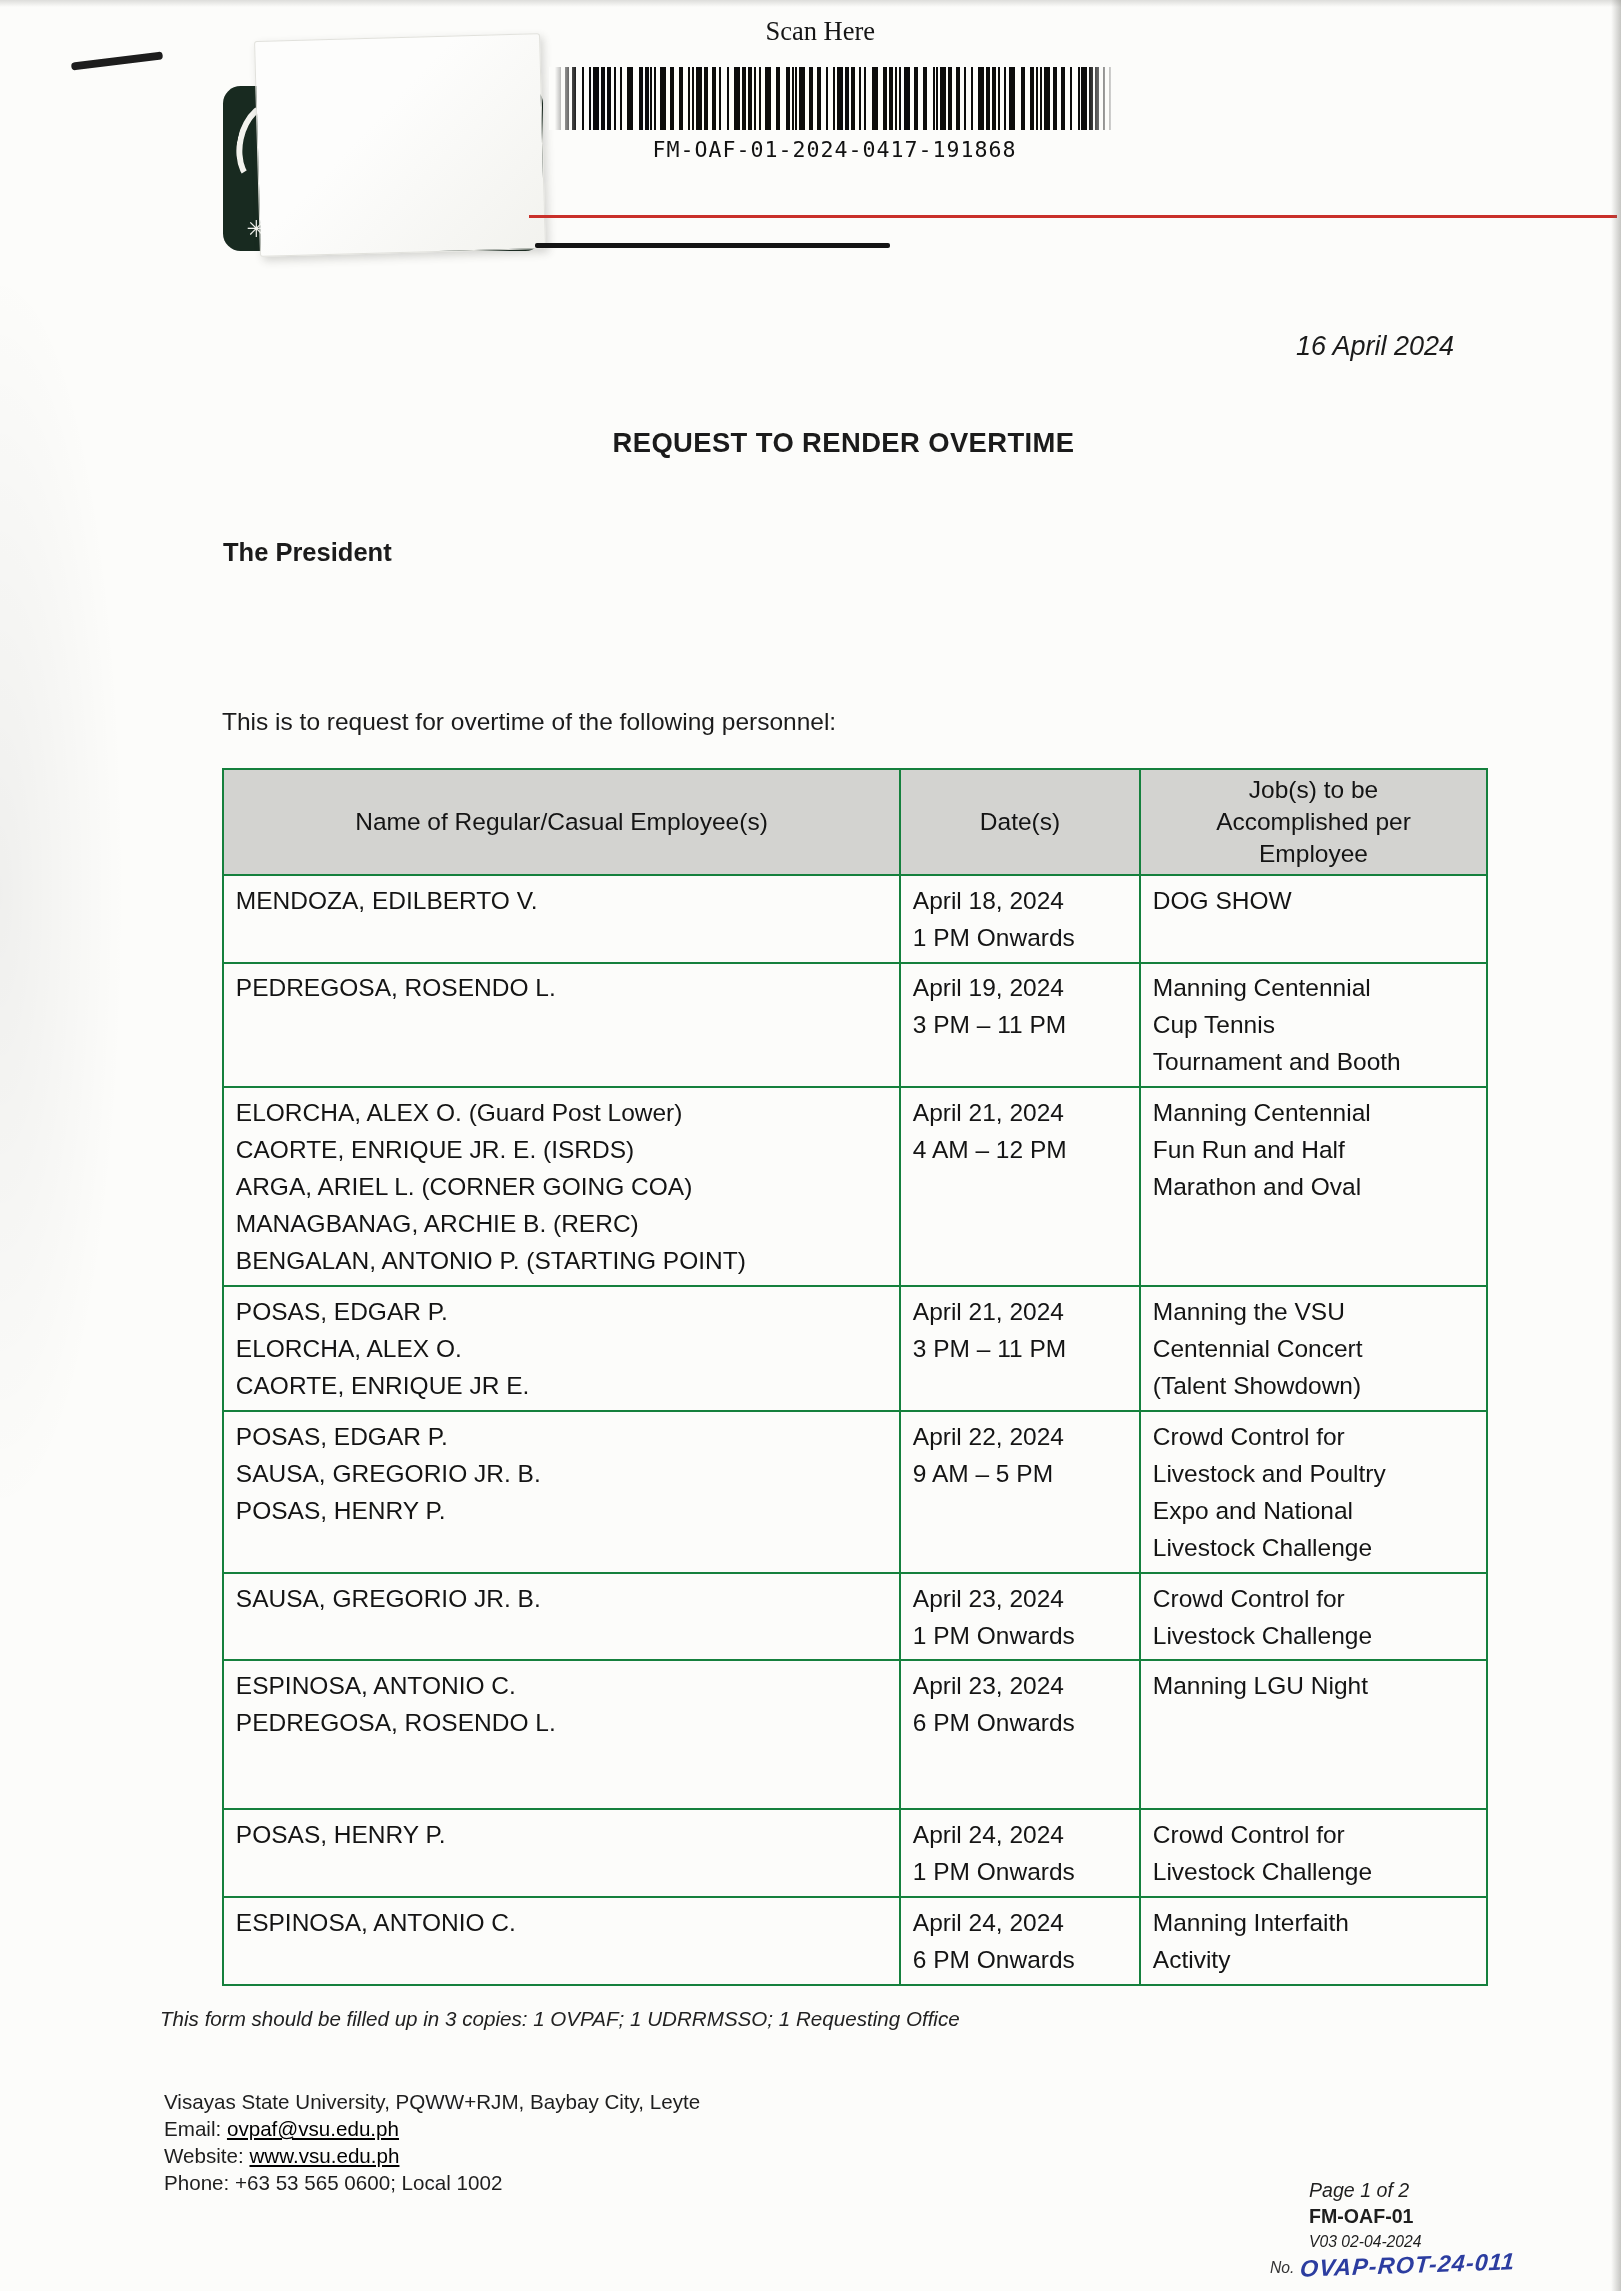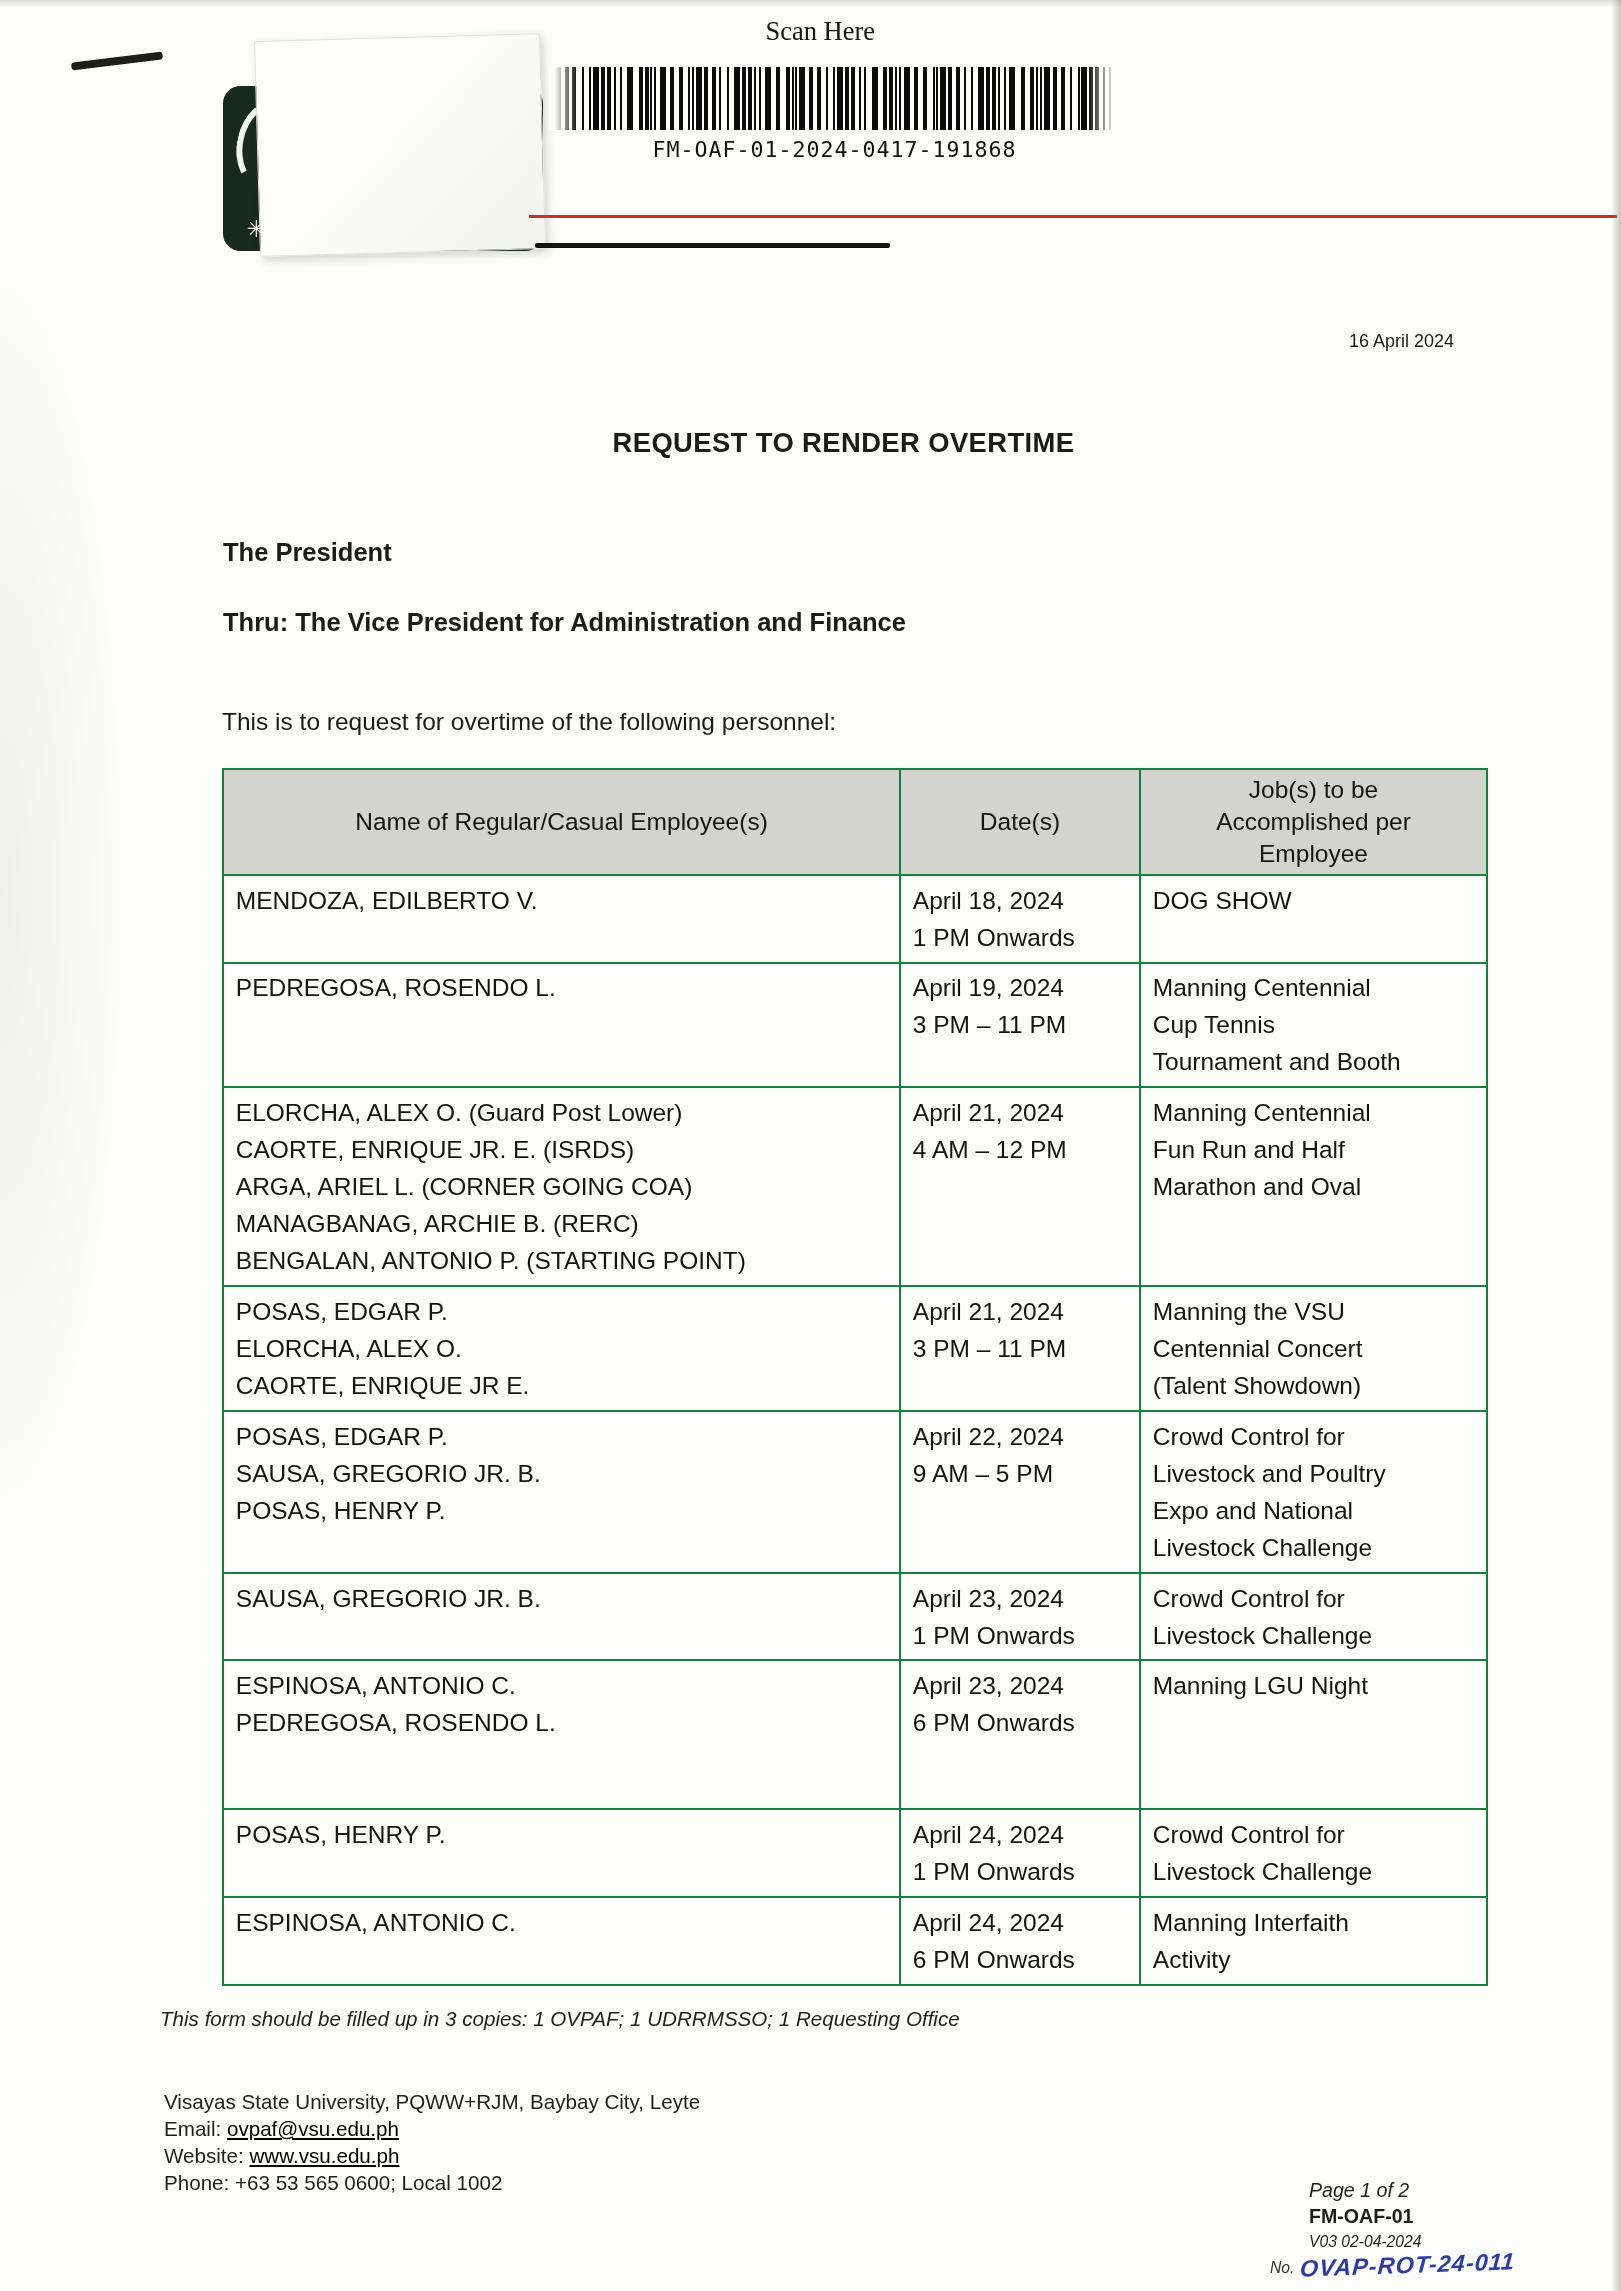--- a/index.html
+++ b/index.html
@@ -38,21 +38,21 @@
     border:6.9px solid transparent; border-left-color:#f3f3ee; border-radius:50%; transform:rotate(12deg); }
   .logo::after { content:"\2733"; position:absolute; left:23.5px; bottom:7.8px; color:#f3f3ee; font-size:23.5px; }
   .paper { position:absolute; left:257px; top:37px; width:286px; height:216px;
     background:linear-gradient(135deg, #fdfdfc 40%, #f2f2ee); border:1px solid #e1e1dc;
     border-radius:2.9px; box-shadow:2.9px 3.9px 8.8px rgba(55,55,50,0.20); transform:rotate(-1.6deg); }
   .red-rule { position:absolute; left:529px; top:215px; width:1088px; height:2.9px; background:#c9302a; }
   .black-rule { position:absolute; left:535px; top:243px; width:355px; height:4.9px;
     background:#141414; border-radius:2px; }
 
   
-  .letter-date { position:absolute; top:331px; right:167px; font-size:18px; }
+  .letter-date { position:absolute; top:331px; right:167px; font-size:27px;font-style:italic; }
   .doc-title { position:absolute; top:427px; left:0; width:100%; text-align:center;
     transform:translateX(33px); font-size:27.4px; font-weight:bold; letter-spacing:0.4px; }
   .addressee { position:absolute; left:223px; top:496px; font-size:25.5px; font-weight:bold;margin-top:42px; }
   .thru { position:absolute; left:223px; top:608px; font-size:25.5px; font-weight:bold; }
   .intro { position:absolute; left:222px; top:708px; font-size:24.5px; }
 
   
   .tbl-wrap { position:absolute; left:222px; top:768px; width:1264px; }
   table { width:100%; border-collapse:collapse; table-layout:fixed;
     font-size:24.5px; line-height:37px; color:#141414; }
@@ -169,21 +169,20 @@
       <i style="left:552px;width:2.1px"></i>
       <i style="left:558px;width:2.1px"></i>
     </div>
   <div class="barcode-number">FM-OAF-01-2024-0417-191868</div>
   <div class="red-rule"></div>
   <div class="black-rule"></div>
 
   <div class="letter-date">16 April 2024</div>
   <div class="doc-title">REQUEST TO RENDER OVERTIME</div>
   <div class="addressee">The President</div>
-  <div class="thru">Thru: The Vice President for Administration and Finance</div>
   <div class="intro">This is to request for overtime of the following personnel:</div>
 
   <div class="tbl-wrap">
     <table>
       <colgroup>
           <col style="width:677px">
           <col style="width:240px">
           <col style="width:347px">
         </colgroup>
       <thead>

